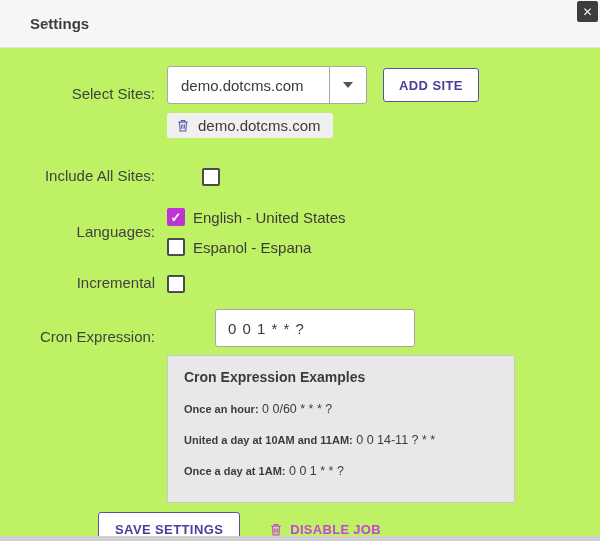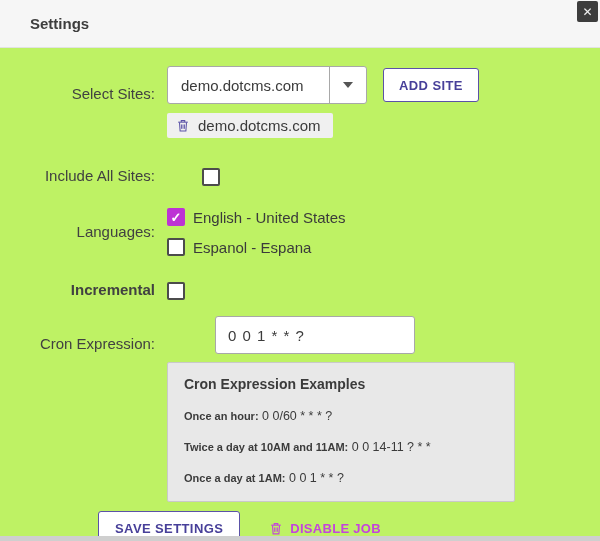--- a/index.html
+++ b/index.html
@@ -99,40 +99,40 @@
     content: "✓"; font-size: 13px; font-weight: bold; line-height: 1;
   }
   .check-label { font-size: 15px; color: #3b3b3b; margin-left: 8px; cursor: pointer; }
   .stack { display: flex; flex-direction: column; gap: 12px; }
   .check-line { display: flex; align-items: center; }
 
   
   .row-select-sites { margin-top: 0; }
   .row-include { margin-top: 28px; gap: 35px; }
   .row-languages { margin-top: 22px; }
-  .row-incremental { margin-top: 24px; font-weight: bold; }
+  .row-incremental { margin-top: 17px; }
   .row-cron { margin-top: 16px; gap: 48px; }
 
   .text-input {
     width: 200px; height: 38px;
     border: 1px solid #a8a8a8; border-radius: 3px;
     padding: 0 12px; font-size: 15px; color: #3b3b3b;
     letter-spacing: 1px;
     font-family: "Liberation Sans", sans-serif;
     outline: none;
   }
 
   
   .examples {
     margin: 8px 0 0 137px;
     width: 348px;
     background: #e8e8e8;
     border: 1px solid #c9c9c9;
     border-radius: 2px;
-    padding: 13px 16px 16px 16px;
+    padding: 13px 16px 24px 16px;
   }
   .examples-title { font-size: 14px; font-weight: bold; color: #3b3b3b; }
   .example-line { margin-top: 17px; font-size: 12.5px; color: #3b3b3b; }
   .example-line b { font-size: 11px; }
 
   
   .footer {
     display: flex; align-items: center;
     margin: 9px 0 0 68px;
   }
@@ -225,21 +225,21 @@
       </div>
     </div>
 
     <div class="examples">
       <div class="examples-title">Cron Expression Examples</div>
       <div class="example-line">
         <b>Once an hour:</b>
         <span>0 0/60 * * * ?</span>
       </div>
       <div class="example-line">
-        <b>Twice a day at 10AM and 11AM:</b>
+        <b>United a day at 10AM and 11AM:</b>
         <span>0 0 14-11 ? * *</span>
       </div>
       <div class="example-line">
         <b>Once a day at 1AM:</b>
         <span>0 0 1 * * ?</span>
       </div>
     </div>
 
     <div class="footer">
       <button class="btn-outline">SAVE SETTINGS</button>

